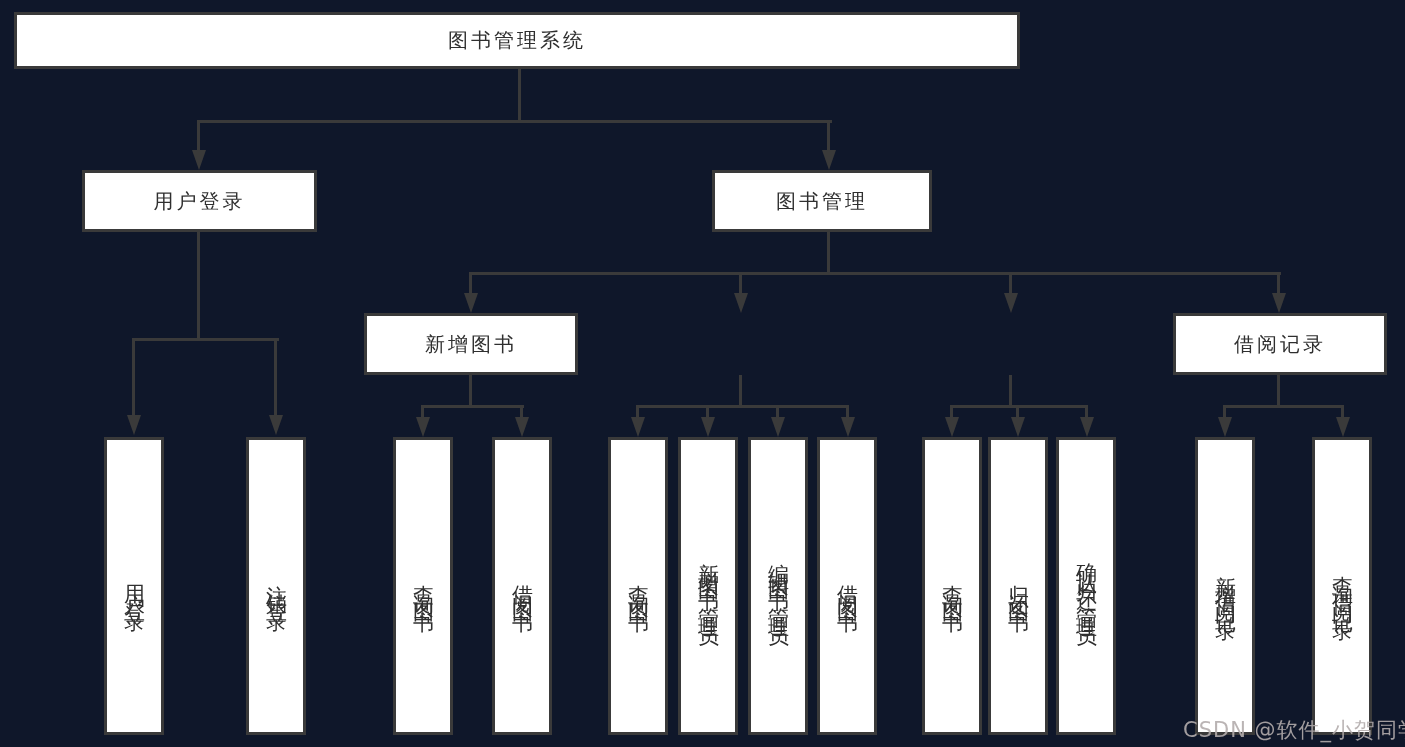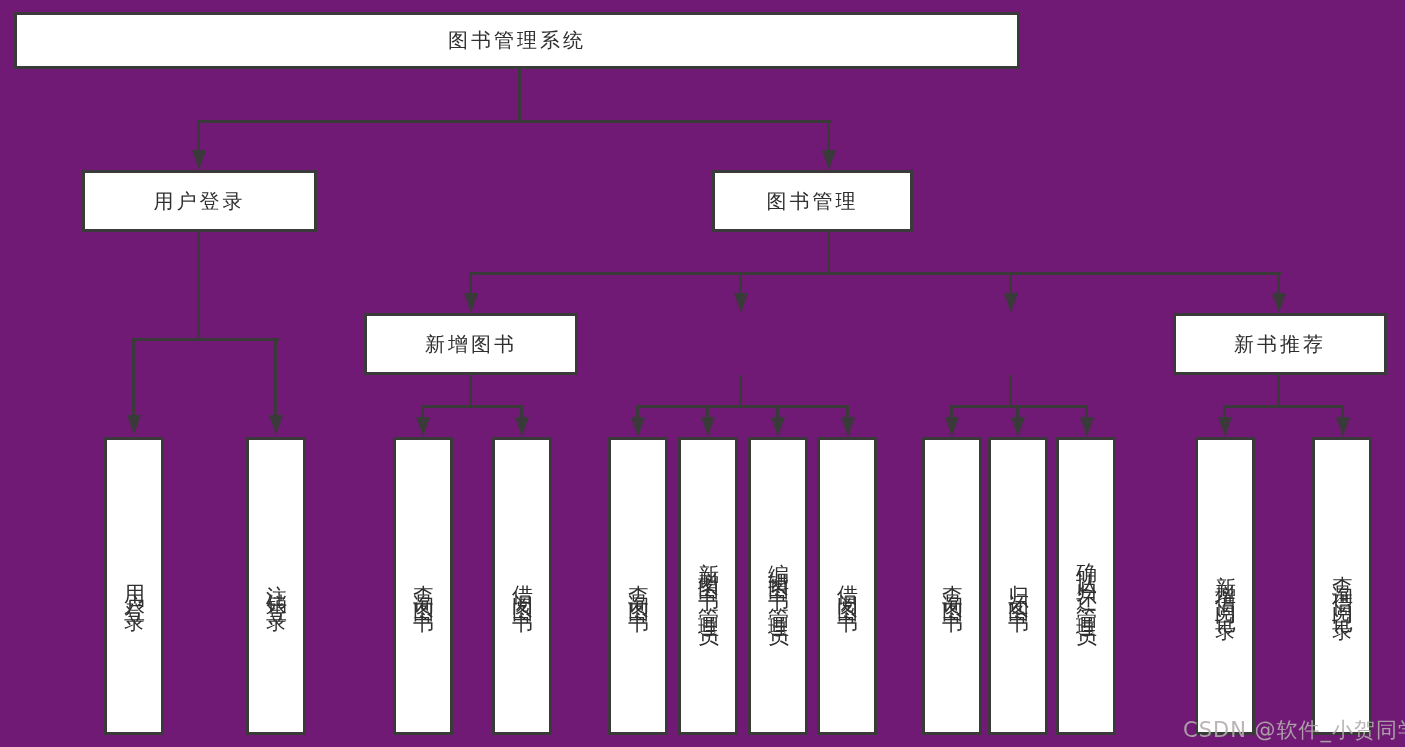--- a/index.html
+++ b/index.html
@@ -1,17 +1,17 @@
 <!DOCTYPE html>
 <html><head>
 <meta charset="utf-8">
 <style>
   html,body{margin:0;padding:0;background:#ffffff;}
   #canvas{
-    position:relative;width:1405px;height:747px;background:#701a75;overflow:hidden;
+    position:relative;width:1405px;height:747px;background:#0f172a;overflow:hidden;
     font-family:"DejaVu Sans","Liberation Sans",sans-serif;
   }
   .box{
     position:absolute;box-sizing:border-box;background:#ffffff;
     border:3px solid #3a3a3a;display:flex;align-items:center;justify-content:center;
     color:#2f2f2f;
   }
   .hbox{font-size:20px;letter-spacing:3px;white-space:nowrap;}
   .vbox span{
     writing-mode:vertical-rl;text-orientation:mixed;
@@ -40,21 +40,21 @@
   <div class="ln" style="left:518px;top:69px;width:3px;height:54px"></div>
   <div class="ln" style="left:197px;top:120px;width:635px;height:3px"></div>
   <div class="ln" style="left:197px;top:120px;width:3px;height:33px"></div>
   <div class="ah" style="left:192px;top:150px"></div>
   <div class="ln" style="left:827px;top:120px;width:3px;height:33px"></div>
   <div class="ah" style="left:822px;top:150px"></div>
 
   <div class="box hbox" style="left:82px;top:170px;width:235px;height:62px">
     <span>用户登录</span>
   </div>
-  <div class="box hbox" style="left:712px;top:170px;width:201px;height:62px">
+  <div class="box hbox" style="left:712px;top:170px;width:220px;height:62px">
     <span>图书管理</span>
   </div>
 
   <div class="ln" style="left:197px;top:232px;width:3px;height:109px"></div>
   <div class="ln" style="left:132px;top:338px;width:147px;height:3px"></div>
   <div class="ln" style="left:132px;top:338px;width:3px;height:78px"></div>
   <div class="ah" style="left:127px;top:415px"></div>
   <div class="ln" style="left:274px;top:338px;width:3px;height:78px"></div>
   <div class="ah" style="left:269px;top:415px"></div>
 
@@ -66,21 +66,21 @@
   <div class="ah" style="left:734px;top:293px"></div>
   <div class="ln" style="left:1009px;top:272px;width:3px;height:23px"></div>
   <div class="ah" style="left:1004px;top:293px"></div>
   <div class="ln" style="left:1277px;top:272px;width:3px;height:23px"></div>
   <div class="ah" style="left:1272px;top:293px"></div>
 
   <div class="box hbox" style="left:364px;top:313px;width:214px;height:62px">
     <span>新增图书</span>
   </div>
   <div class="box hbox" style="left:1173px;top:313px;width:214px;height:62px">
-    <span>新书推荐</span>
+    <span>借阅记录</span>
   </div>
 
   <div class="ln" style="left:469px;top:375px;width:3px;height:33px"></div>
   <div class="ln" style="left:739px;top:375px;width:3px;height:33px"></div>
   <div class="ln" style="left:1009px;top:375px;width:3px;height:33px"></div>
   <div class="ln" style="left:1277px;top:375px;width:3px;height:33px"></div>
 
   <div class="ln" style="left:421px;top:405px;width:103px;height:3px"></div>
   <div class="ln" style="left:636px;top:405px;width:213px;height:3px"></div>
   <div class="ln" style="left:950px;top:405px;width:138px;height:3px"></div>

